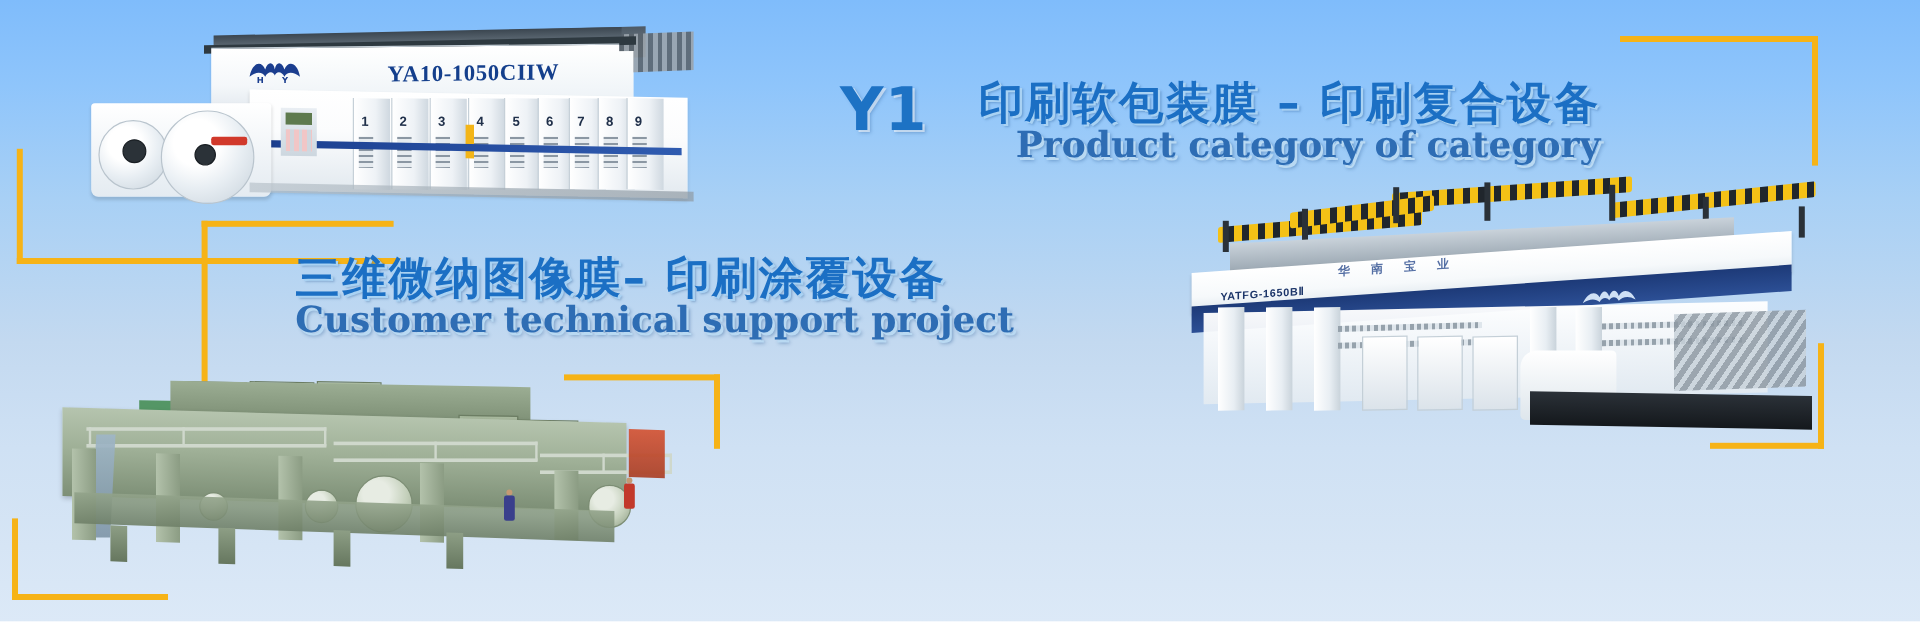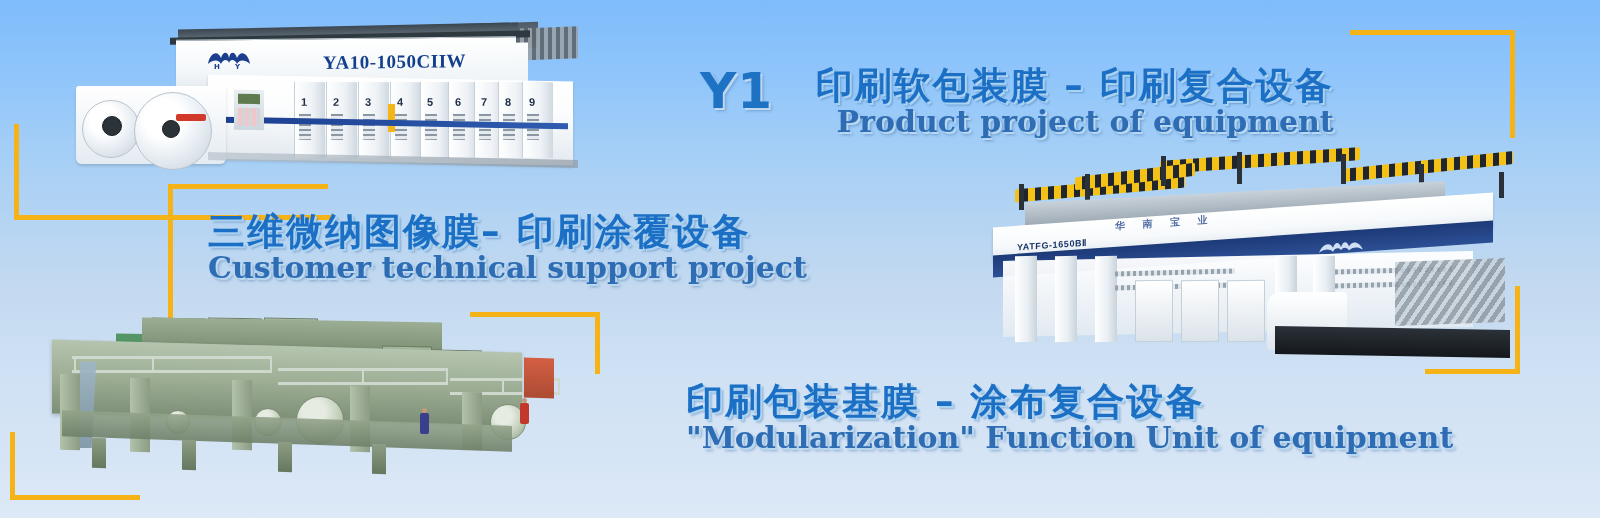--- a/index.html
+++ b/index.html
@@ -506,31 +506,27 @@
     <div class="m3-worker" style="left:488px;top:86px;">
       <span class="head"></span>
         <span class="body" style="background:#c2392b;"></span>
     </div>
   </div>
 
   <div class="textblock" style="left:700px;top:66px;text-align:right;">
     <span class="ycode">Y1</span>
     <span class="captions" style="margin-left:38px;">
       <div class="cn">印刷软包装膜 – 印刷复合设备</div>
-      <div class="en">Product project of equipment</div>
+      <div class="en">Product category of category</div>
     </span>
   </div>
 
   <div class="textblock" style="left:208px;top:212px;">
-    <span class="captions" style="">
+    <span class="captions" style="margin-left:38px;">
       <div class="cn">三维微纳图像膜– 印刷涂覆设备</div>
       <div class="en">Customer technical support project</div>
     </span>
   </div>
 
   <div class="textblock" style="left:648px;top:382px;">
-    <span class="captions" style="margin-left:38px;">
-      <div class="cn">印刷包装基膜 –  涂布复合设备</div>
-      <div class="en">"Modularization" Function Unit of equipment</div>
-    </span>
   </div>
 
 </div>
 
 </body></html>

